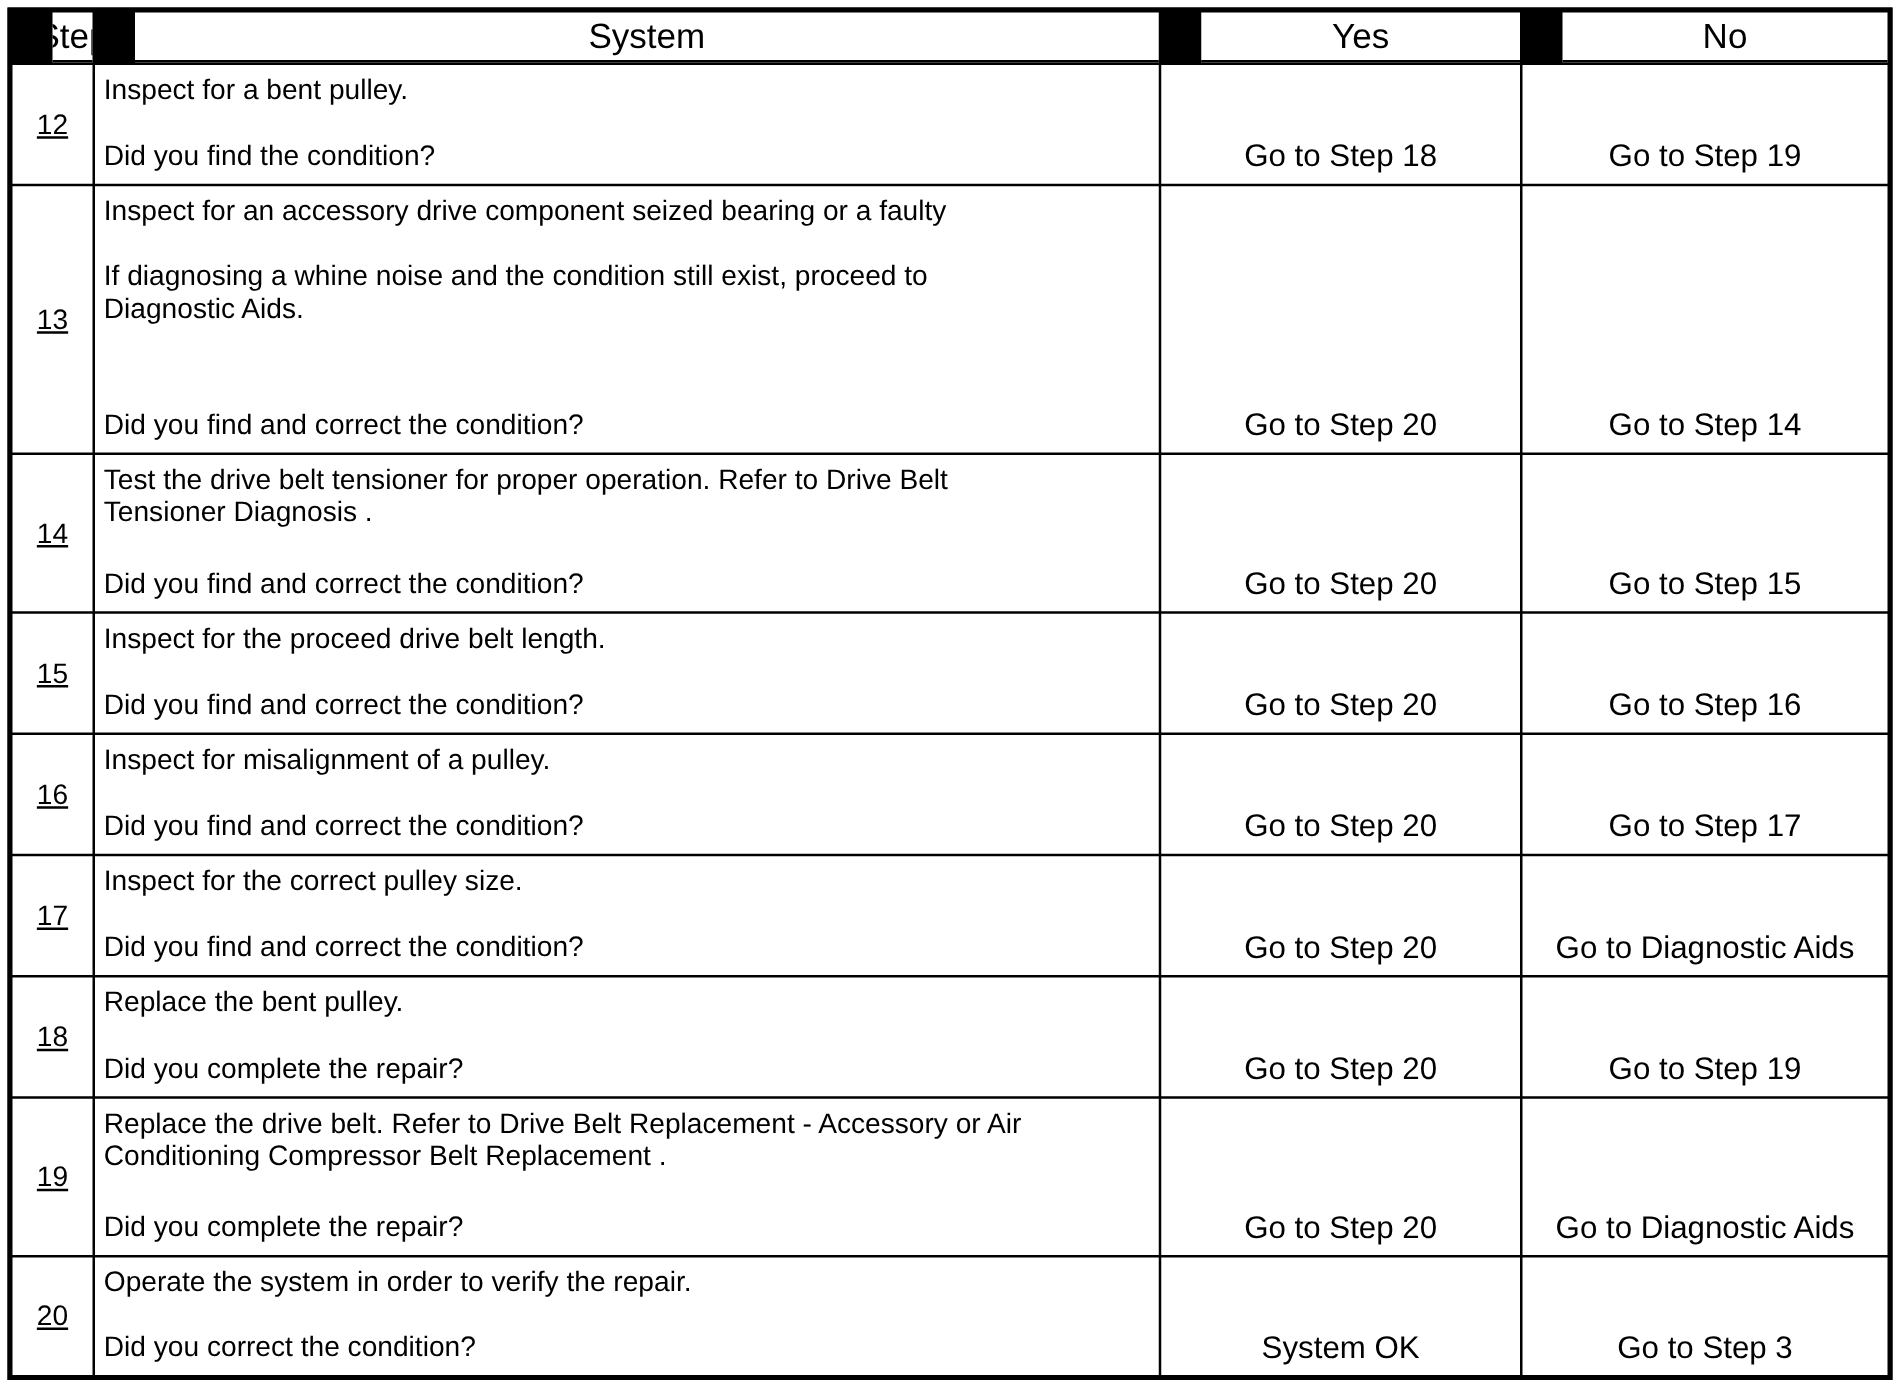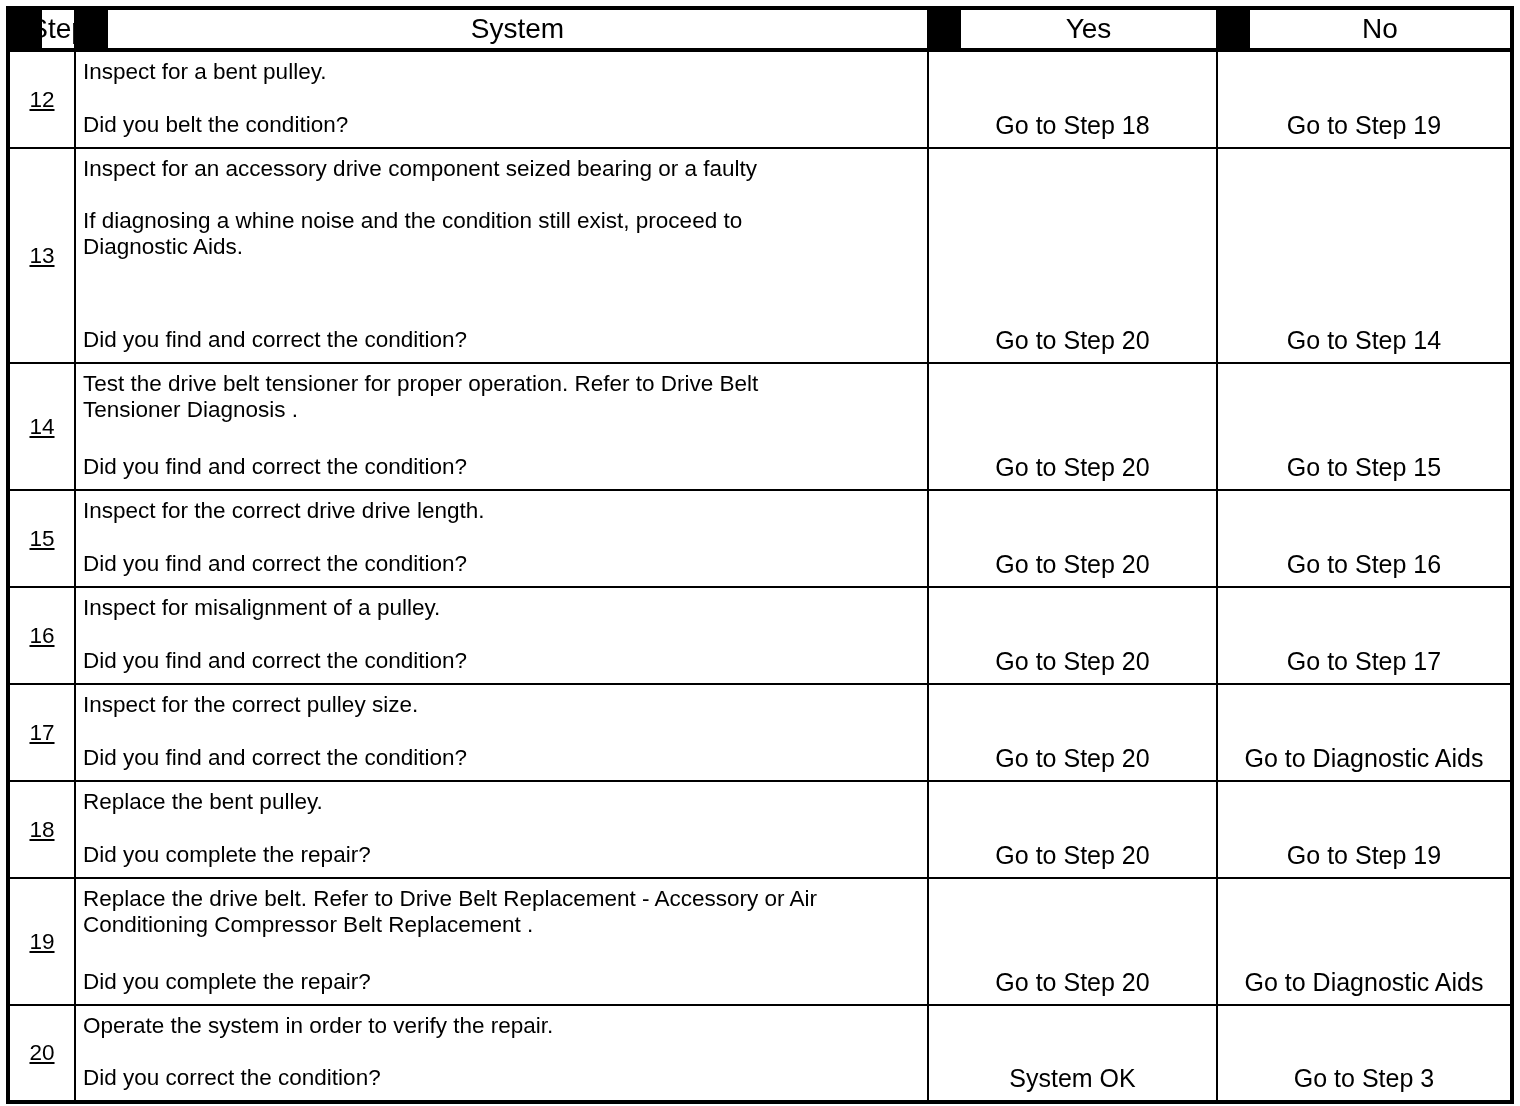--- a/index.html
+++ b/index.html
@@ -78,21 +78,21 @@
   <div class="diag-table">
 
     <div class="cell th">Step</div>
     <div class="cell th">System</div>
     <div class="cell th">Yes</div>
     <div class="cell th">No</div>
 
     <div class="cell step-cell">12</div>
     <div class="cell action-cell">
       <div class="action-line">Inspect for a bent pulley.</div>
-      <div class="question-line">Did you belt the condition?</div>
+      <div class="question-line">Did you find the condition?</div>
     </div>
     <div class="cell answer-cell">
         <span>Go to Step 18</span>
       </div>
     <div class="cell answer-cell">
         <span>Go to Step 19</span>
       </div>
 
     <div class="cell step-cell">13</div>
     <div class="cell action-cell">
@@ -117,21 +117,21 @@
     </div>
     <div class="cell answer-cell">
         <span>Go to Step 20</span>
       </div>
     <div class="cell answer-cell">
         <span>Go to Step 15</span>
       </div>
 
     <div class="cell step-cell">15</div>
     <div class="cell action-cell">
-      <div class="action-line">Inspect for the correct drive drive length.</div>
+      <div class="action-line">Inspect for the proceed drive belt length.</div>
       <div class="question-line">Did you find and correct the condition?</div>
     </div>
     <div class="cell answer-cell">
         <span>Go to Step 20</span>
       </div>
     <div class="cell answer-cell">
         <span>Go to Step 16</span>
       </div>
 
     <div class="cell step-cell">16</div>

